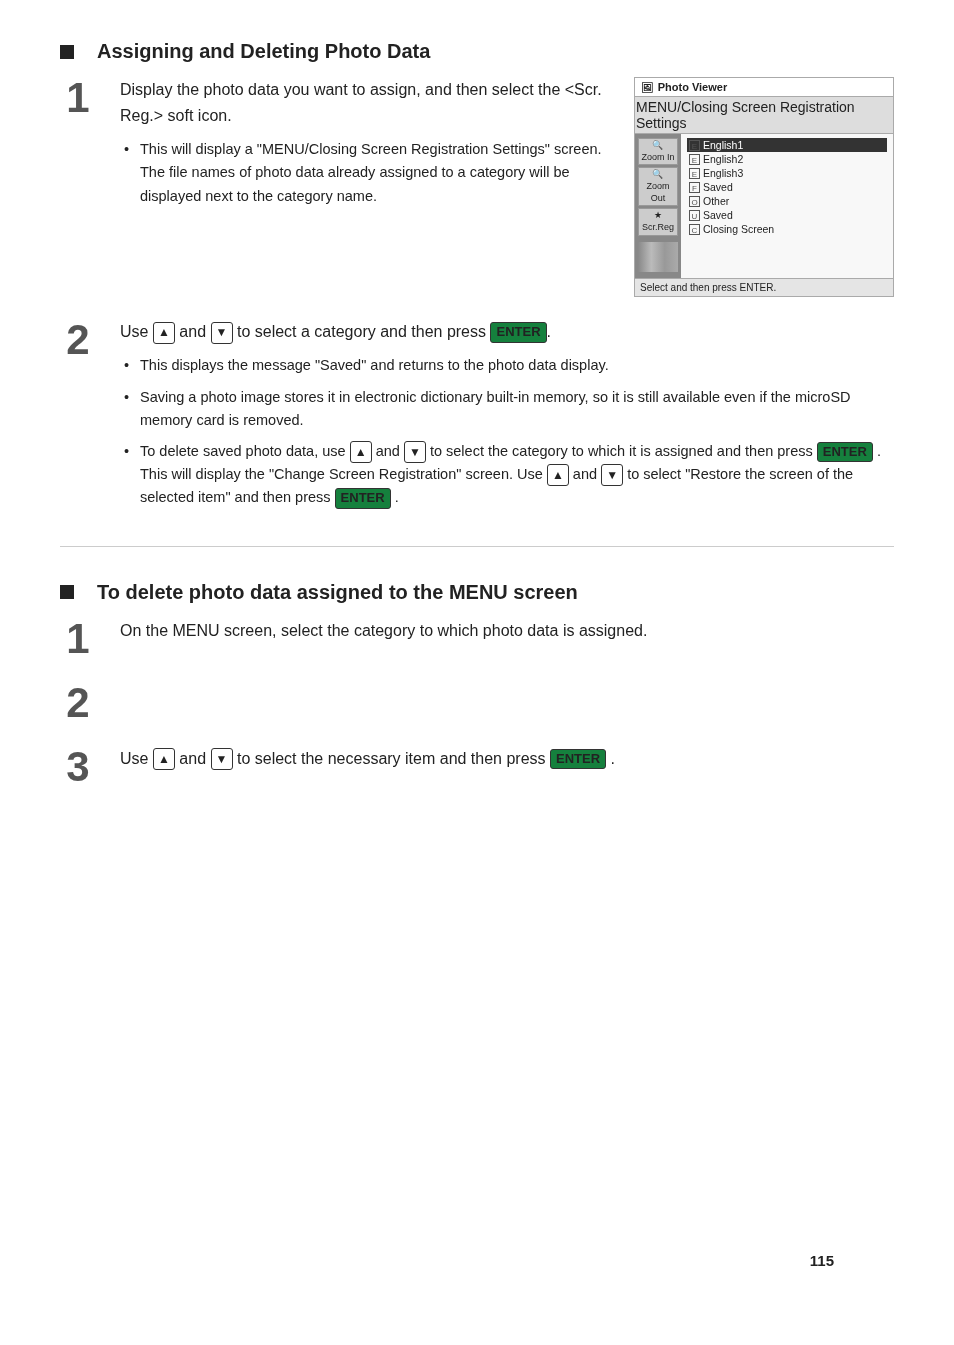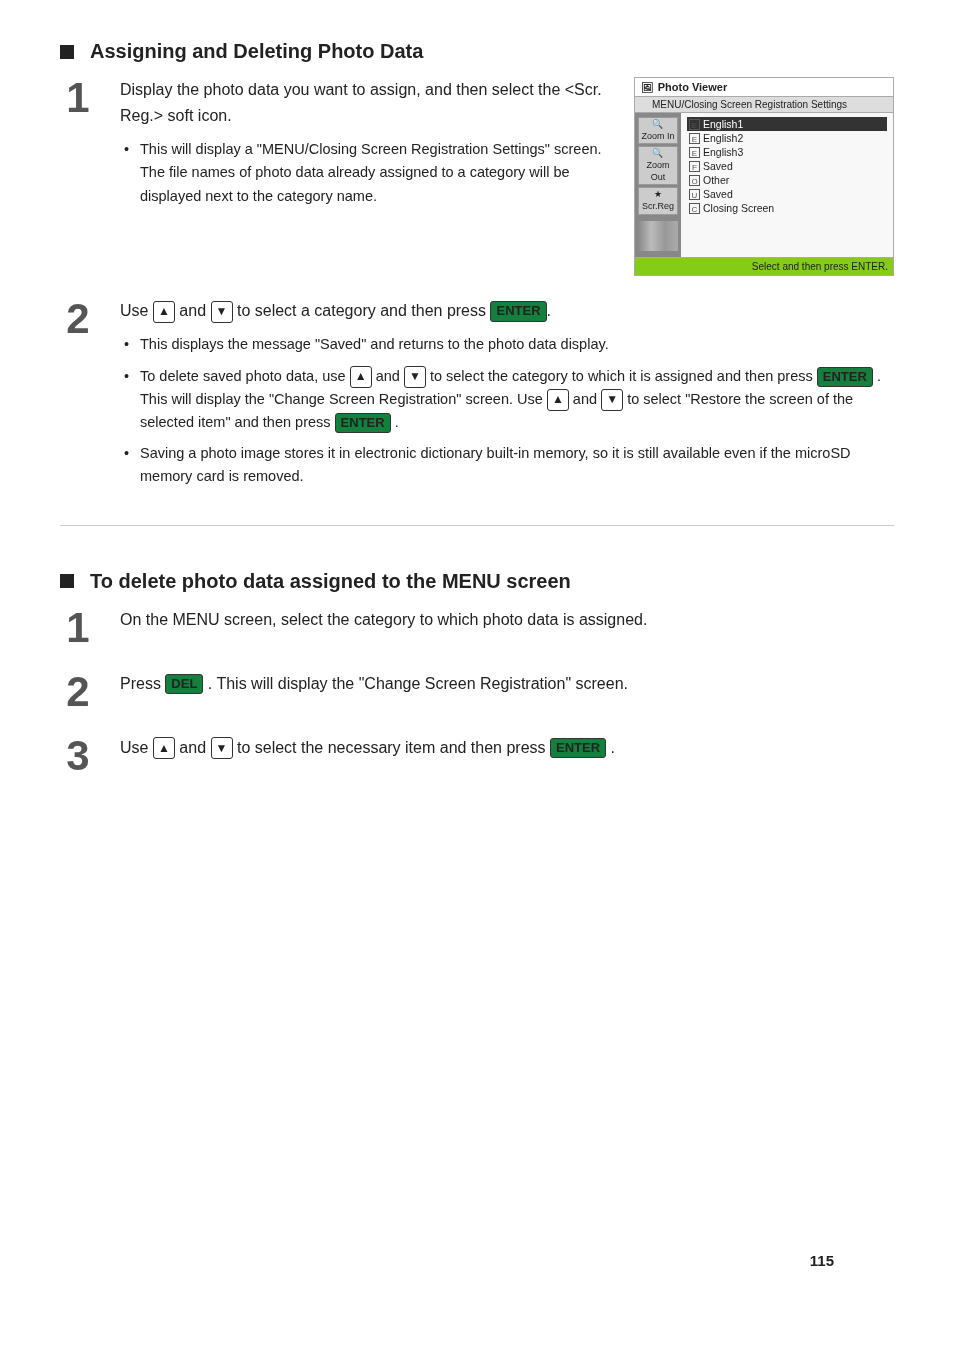--- a/index.html
+++ b/index.html
@@ -12,21 +12,21 @@
       min-height: 1345px;
       padding: 40px 60px 40px 60px;
     }
 
     .section-title {
       font-size: 20px;
       font-weight: bold;
       margin-bottom: 14px;
       display: flex;
       align-items: center;
-      gap: 16px;
+      gap: 23px;
     }
     .black-square {
       display: inline-block;
       width: 14px;
       height: 14px;
       background: #222;
       flex-shrink: 0;
     }
 
     .intro-text {
@@ -104,22 +104,22 @@
       align-items: center;
       gap: 4px;
       font-size: 11px;
       font-weight: bold;
     }
     .screenshot-titlebar-icon {
       font-size: 10px;
     }
     .screenshot-menu-path {
       background: #ddd;
-      padding: 2px 17px;
-      font-size: 10px;
+      padding: 2px 1px;
+      font-size: 14px;
       border-bottom: 1px solid #aaa;
     }
     .screenshot-body {
       display: flex;
     }
     .screenshot-sidebar {
       width: 46px;
       background: #888;
       padding: 4px 3px;
       display: flex;
@@ -157,22 +157,21 @@
       border: 1px solid #555;
       font-size: 8px;
       text-align: center;
       line-height: 11px;
       color: #555;
     }
     .screenshot-footer {
       border-top: 1px solid #aaa;
       padding: 3px 5px;
       font-size: 10px;
-      background: #84cc16;
-      text-align: right;
+      background: #e5e5e5;
     }
     .screenshot-image-strip {
       height: 30px;
       background: linear-gradient(to right, #888, #bbb, #999, #aaa);
       margin: 4px 0 2px 0;
     }
 
     
     .key-btn {
       display: inline-block;
@@ -192,21 +191,21 @@
       border: 1.5px solid #333;
       border-radius: 3px;
       width: 22px;
       height: 22px;
       font-size: 12px;
       background: #fff;
       vertical-align: middle;
     }
 
     .section2 {
-      margin-top: 44px;
+      margin-top: 34px;
     }
 
     .divider {
       border: none;
       border-top: 1.5px solid #ccc;
       margin: 28px 0 22px 0;
     }
 
     .page-number {
       position: absolute;
@@ -300,63 +299,56 @@
       <p class="step-main-text">
         <span>Use</span>
         <span class="arrow-key">▲</span>
         <span>and</span>
         <span class="arrow-key">▼</span>
         <span>to select a category and then press</span>
         <span class="key-btn">ENTER</span><span>.</span>
       </p>
       <ul class="bullet-list">
         <li>This displays the message "Saved" and returns to the photo data display.</li>
+        <li>Saving a photo image stores it in electronic dictionary built-in memory, so it is still available even if the microSD memory card is removed.</li>
         <li>
           <span>To delete saved photo data, use</span>
           <span class="arrow-key">▲</span>
           <span>and</span>
           <span class="arrow-key">▼</span>
           <span>to select the category to which it is assigned and then press</span>
           <span class="key-btn">ENTER</span>
           <span>. This will display the "Change Screen Registration" screen. Use</span>
           <span class="arrow-key">▲</span>
           <span>and</span>
           <span class="arrow-key">▼</span>
           <span>to select "Restore the screen of the selected item" and then press</span>
           <span class="key-btn">ENTER</span>
           <span>.</span>
         </li>
-        <li>Saving a photo image stores it in electronic dictionary built-in memory, so it is still available even if the microSD memory card is removed.</li>
       </ul>
     </div>
   </div>
 
   <hr class="divider">
 
   <div class="section-title section2">
     <span class="black-square"></span>
     <span>To delete photo data assigned to the MENU screen</span>
   </div>
 
   <div class="step">
     <div class="step-number">1</div>
     <div class="step-content">
       <p class="step-main-text">On the MENU screen, select the category to which photo data is assigned.</p>
     </div>
   </div>
 
   <div class="step">
     <div class="step-number">2</div>
-    <div class="step-content">
-      <p class="step-main-text">
-        <span>Press</span>
-        <span class="key-btn">DEL</span>
-        <span>. This will display the "Change Screen Registration" screen.</span>
-      </p>
-    </div>
   </div>
 
   <div class="step">
     <div class="step-number">3</div>
     <div class="step-content">
       <p class="step-main-text">
         <span>Use</span>
         <span class="arrow-key">▲</span>
         <span>and</span>
         <span class="arrow-key">▼</span>

